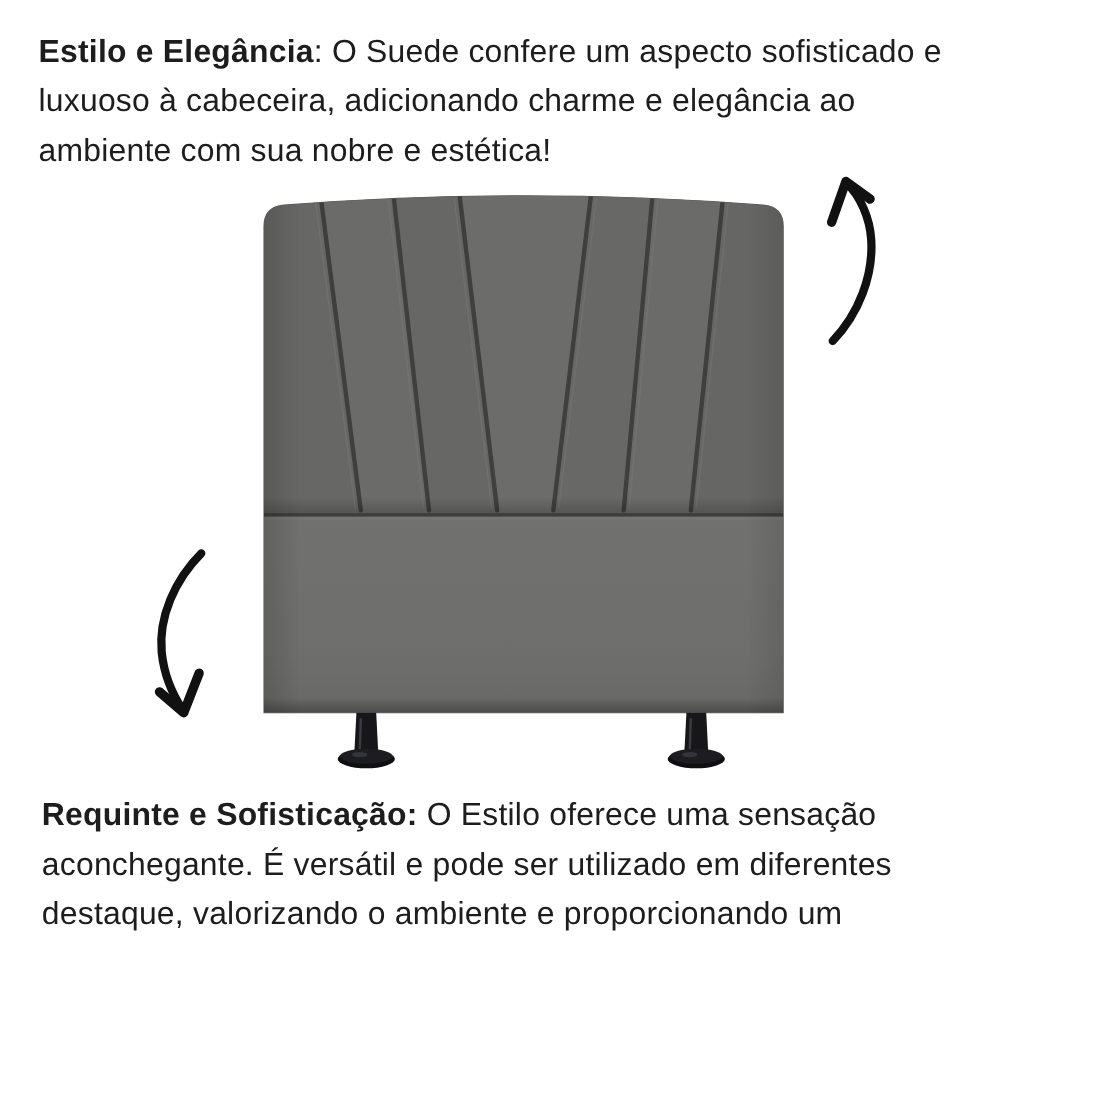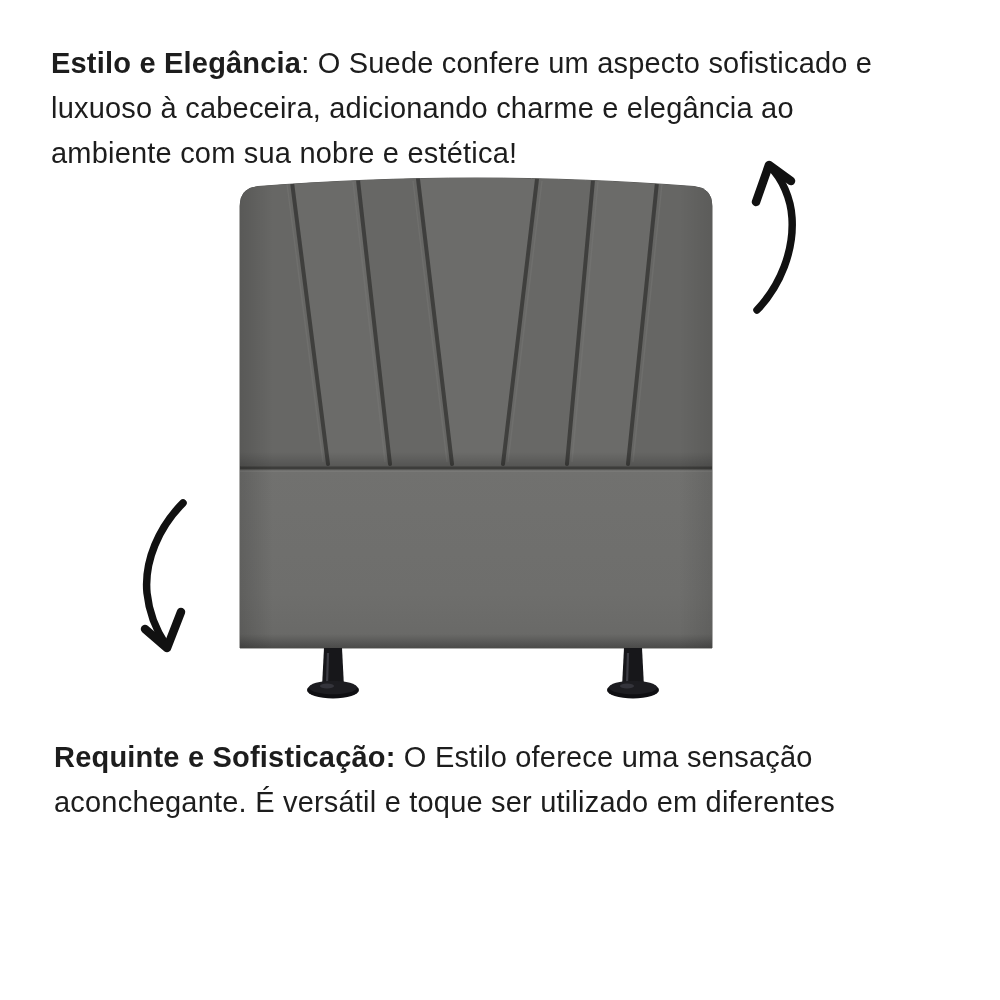--- a/index.html
+++ b/index.html
@@ -5,21 +5,21 @@
   html,body{margin:0;padding:0;background:#fff;}
   .page{
     position:relative;
     width:1000px;height:1000px;
     background:#ffffff;
     overflow:hidden;
     font-family:"Liberation Sans", sans-serif;
   }
   .para{
     position:absolute;
-    margin:16px;
+    margin:0;
     color:#1d1d1d;
     font-size:29px;
     font-weight:400;
     letter-spacing:0.2px;
   }
   .para .line{
     display:block;
     line-height:45px;
     white-space:pre;
   }
@@ -142,16 +142,17 @@
     </g>
 
     <g stroke="#111111" fill="none" stroke-linecap="round" stroke-linejoin="round">
       <path d="M 183 503 C 159 527 144 561 147 593 C 149 612 156 630 166 645" stroke-width="7.5"></path>
       <path d="M 145 629 L 167 648 L 181 612" stroke-width="8.5"></path>
     </g>
   </svg>
 
   <p class="para para-bottom">
     <span class="line"><strong>Requinte e Sofisticação:</strong><span> O Estilo oferece uma sensação</span></span>
-    <span class="line">aconchegante. É versátil e toque ser utilizado em diferentes</span>
+    <span class="line">aconchegante. É versátil e pode ser utilizado em diferentes</span>
+    <span class="line">destaque, valorizando o ambiente e proporcionando um</span>
   </p>
 
 </div>
 
 </body></html>

